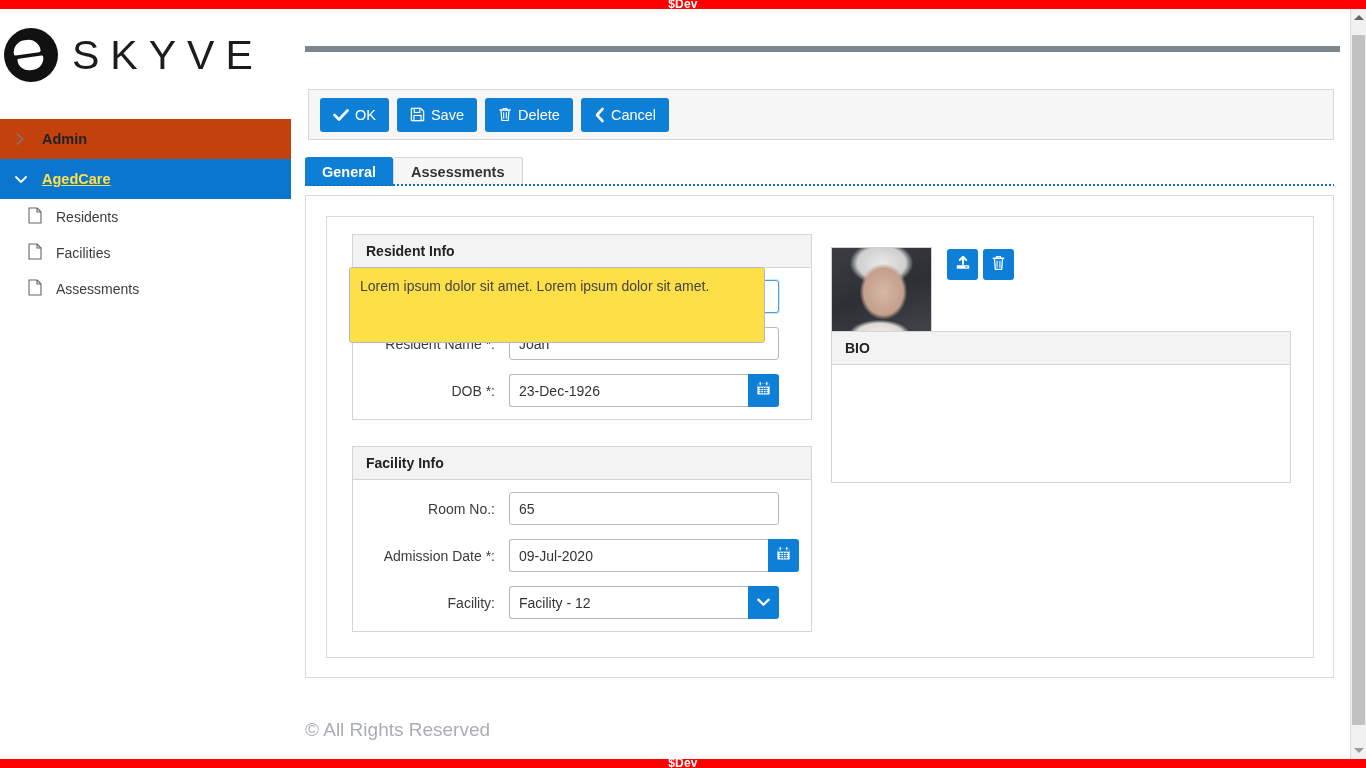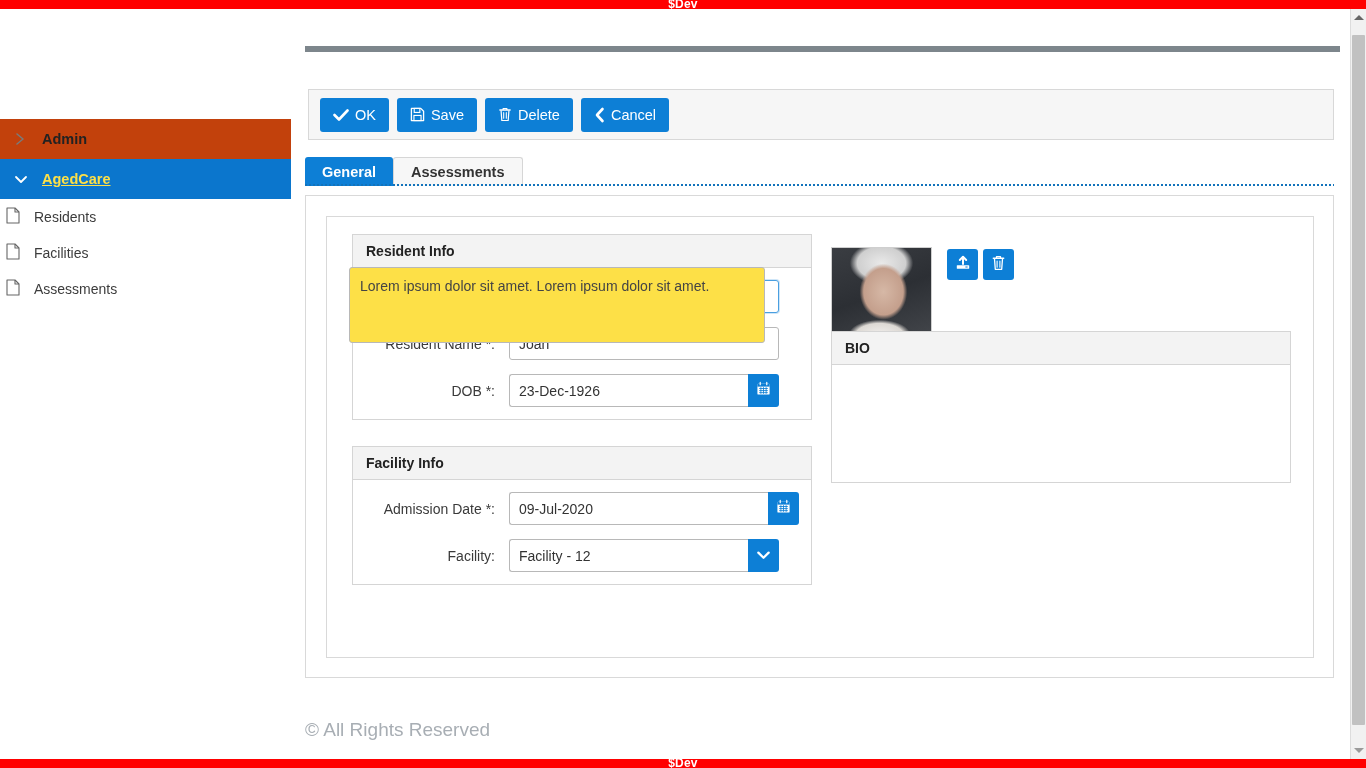--- a/index.html
+++ b/index.html
@@ -74,21 +74,21 @@
   .nav-group.active { background: #0b76cd; color: #fde047; text-decoration: underline; }
   .nav-chevron {
     width: 22px; flex: 0 0 auto; display: flex;
     align-items: center; justify-content: flex-start;
   }
   .nav-chevron svg { display: block; }
   .nav-group-label { margin-left: 6px; }
 
   .nav-item {
     height: 36px; display: flex; align-items: center;
-    font-size: 14px; color: #3c3c3c; padding-left: 6px;
+    font-size: 14px; color: #3c3c3c; padding-left: 28px;
     cursor: pointer;
   }
   .nav-item .doc-icon { width: 22px; flex: 0 0 auto; }
   .nav-item-label { margin-left: 6px; }
 
   
   .content {
     position: absolute; top: 0; left: 291px;
     width: 1059px; height: 750px; background: #fff;
   }
@@ -243,20 +243,24 @@
 </style>
 </head>
 <body>
 
 <div class="dev-bar top">$Dev</div>
 
 <div class="page">
 
   <div class="sidebar">
 
+    <div class="logo">
+      <div class="logo-mark"></div>
+      <div class="logo-text">SKYVE</div>
+    </div>
 
     <div class="nav">
 
       <div class="nav-group collapsed">
         <span class="nav-chevron">
           <svg width="12" height="14" viewBox="0 0 12 14">
               <path d="M3 2 L9 7 L3 12" fill="none" stroke="#7a7a7a" stroke-width="1.6" stroke-linecap="round" stroke-linejoin="round"></path>
             </svg>
         </span>
         <span class="nav-group-label">Admin</span>
@@ -396,20 +400,24 @@
               </div>
             </div>
 
           </div>
         </div>
 
         <div class="panel" style="top:229px; left:25px; width:460px;">
           <div class="panel-head">Facility Info</div>
           <div class="panel-body">
 
+            <div class="field-row">
+              <div class="field-label">Room No.:</div>
+              <div class="input" style="width:270px;">65</div>
+            </div>
 
             <div class="field-row">
               <div class="field-label">Admission Date *:</div>
               <div class="input-group">
                 <div class="input" style="width:259px;">09-Jul-2020</div>
                 <div class="addon">
                   <span>
                     <svg width="15" height="15" viewBox="0 0 16 16">
                         <rect x="1.5" y="3" width="13" height="11.5" rx="1" fill="#fff"></rect>
                         <rect x="1.5" y="3" width="13" height="3" fill="#0d7fd6"></rect>

